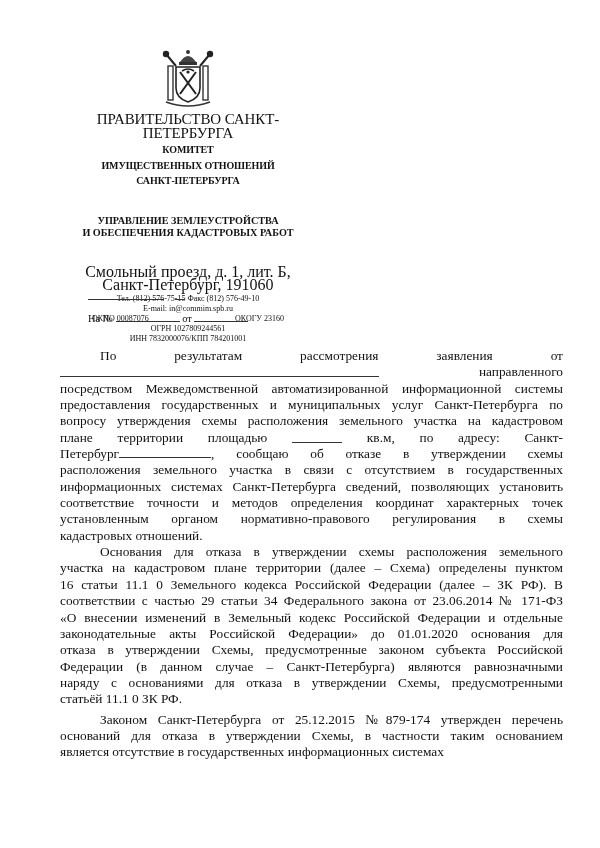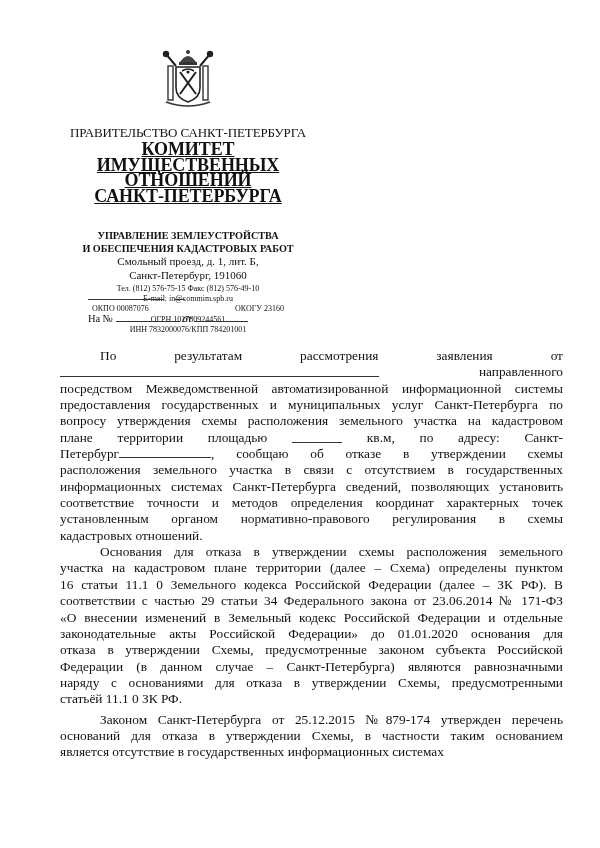--- a/index.html
+++ b/index.html
@@ -2,24 +2,24 @@
 <html><head>
   <meta charset="utf-8">
   <style>
     html, body { margin: 0; padding: 0; background: #ffffff; }
     body { width: 600px; height: 848px; position: relative; overflow: hidden;
            font-family: "Liberation Serif", "DejaVu Serif", serif; color: #111; }
 
     
     .header { position: absolute; left: 62px; top: 48px; width: 252px; text-align: center; }
     .emblem { display: block; margin: 0 auto; width: 56px; height: 62px; }
-    .gov { font-size: 13px; margin-top: 16px; letter-spacing: -0.1px; line-height: 14px; }
-    .committee { font-weight: bold; font-size: 18px; line-height: 15.5px; margin-top: 2px; letter-spacing: -0.1px; text-decoration: underline; }
+    .gov { font-size: 15px; margin-top: 2px; letter-spacing: -0.1px; line-height: 14px; }
+    .committee { font-weight: bold; font-size: 10px; line-height: 15.5px; margin-top: 2px; letter-spacing: -0.1px; }
     .department { font-weight: bold; font-size: 10.2px; line-height: 12.5px; margin-top: 26px; }
-    .addr { font-size: 11px; line-height: 13.5px; margin-top: 0; }
+    .addr { font-size: 16px; line-height: 13.5px; margin-top: 25px; }
     .contact { font-size: 8px; line-height: 10.2px; margin-top: 2px; }
     .codes-row { display: flex; justify-content: space-between; padding: 0 30px 0 30px; gap: 24px; }
     .refs { position: absolute; left: 88px; top: 292px; font-size: 10.5px; }
     .refline { display: inline-block; border-bottom: 1px solid #333; height: 1px; vertical-align: middle; }
     .ref-row2 { margin-top: 10px; }
     .blank { display: inline-block; border-bottom: 1px solid #333; vertical-align: baseline; }
 
     
     .body { position: absolute; left: 60px; width: 503px; top: 348px; font-size: 13.35px; line-height: 16.35px; }
     .p { margin: 0; text-align: justify; text-align-last: auto; }

